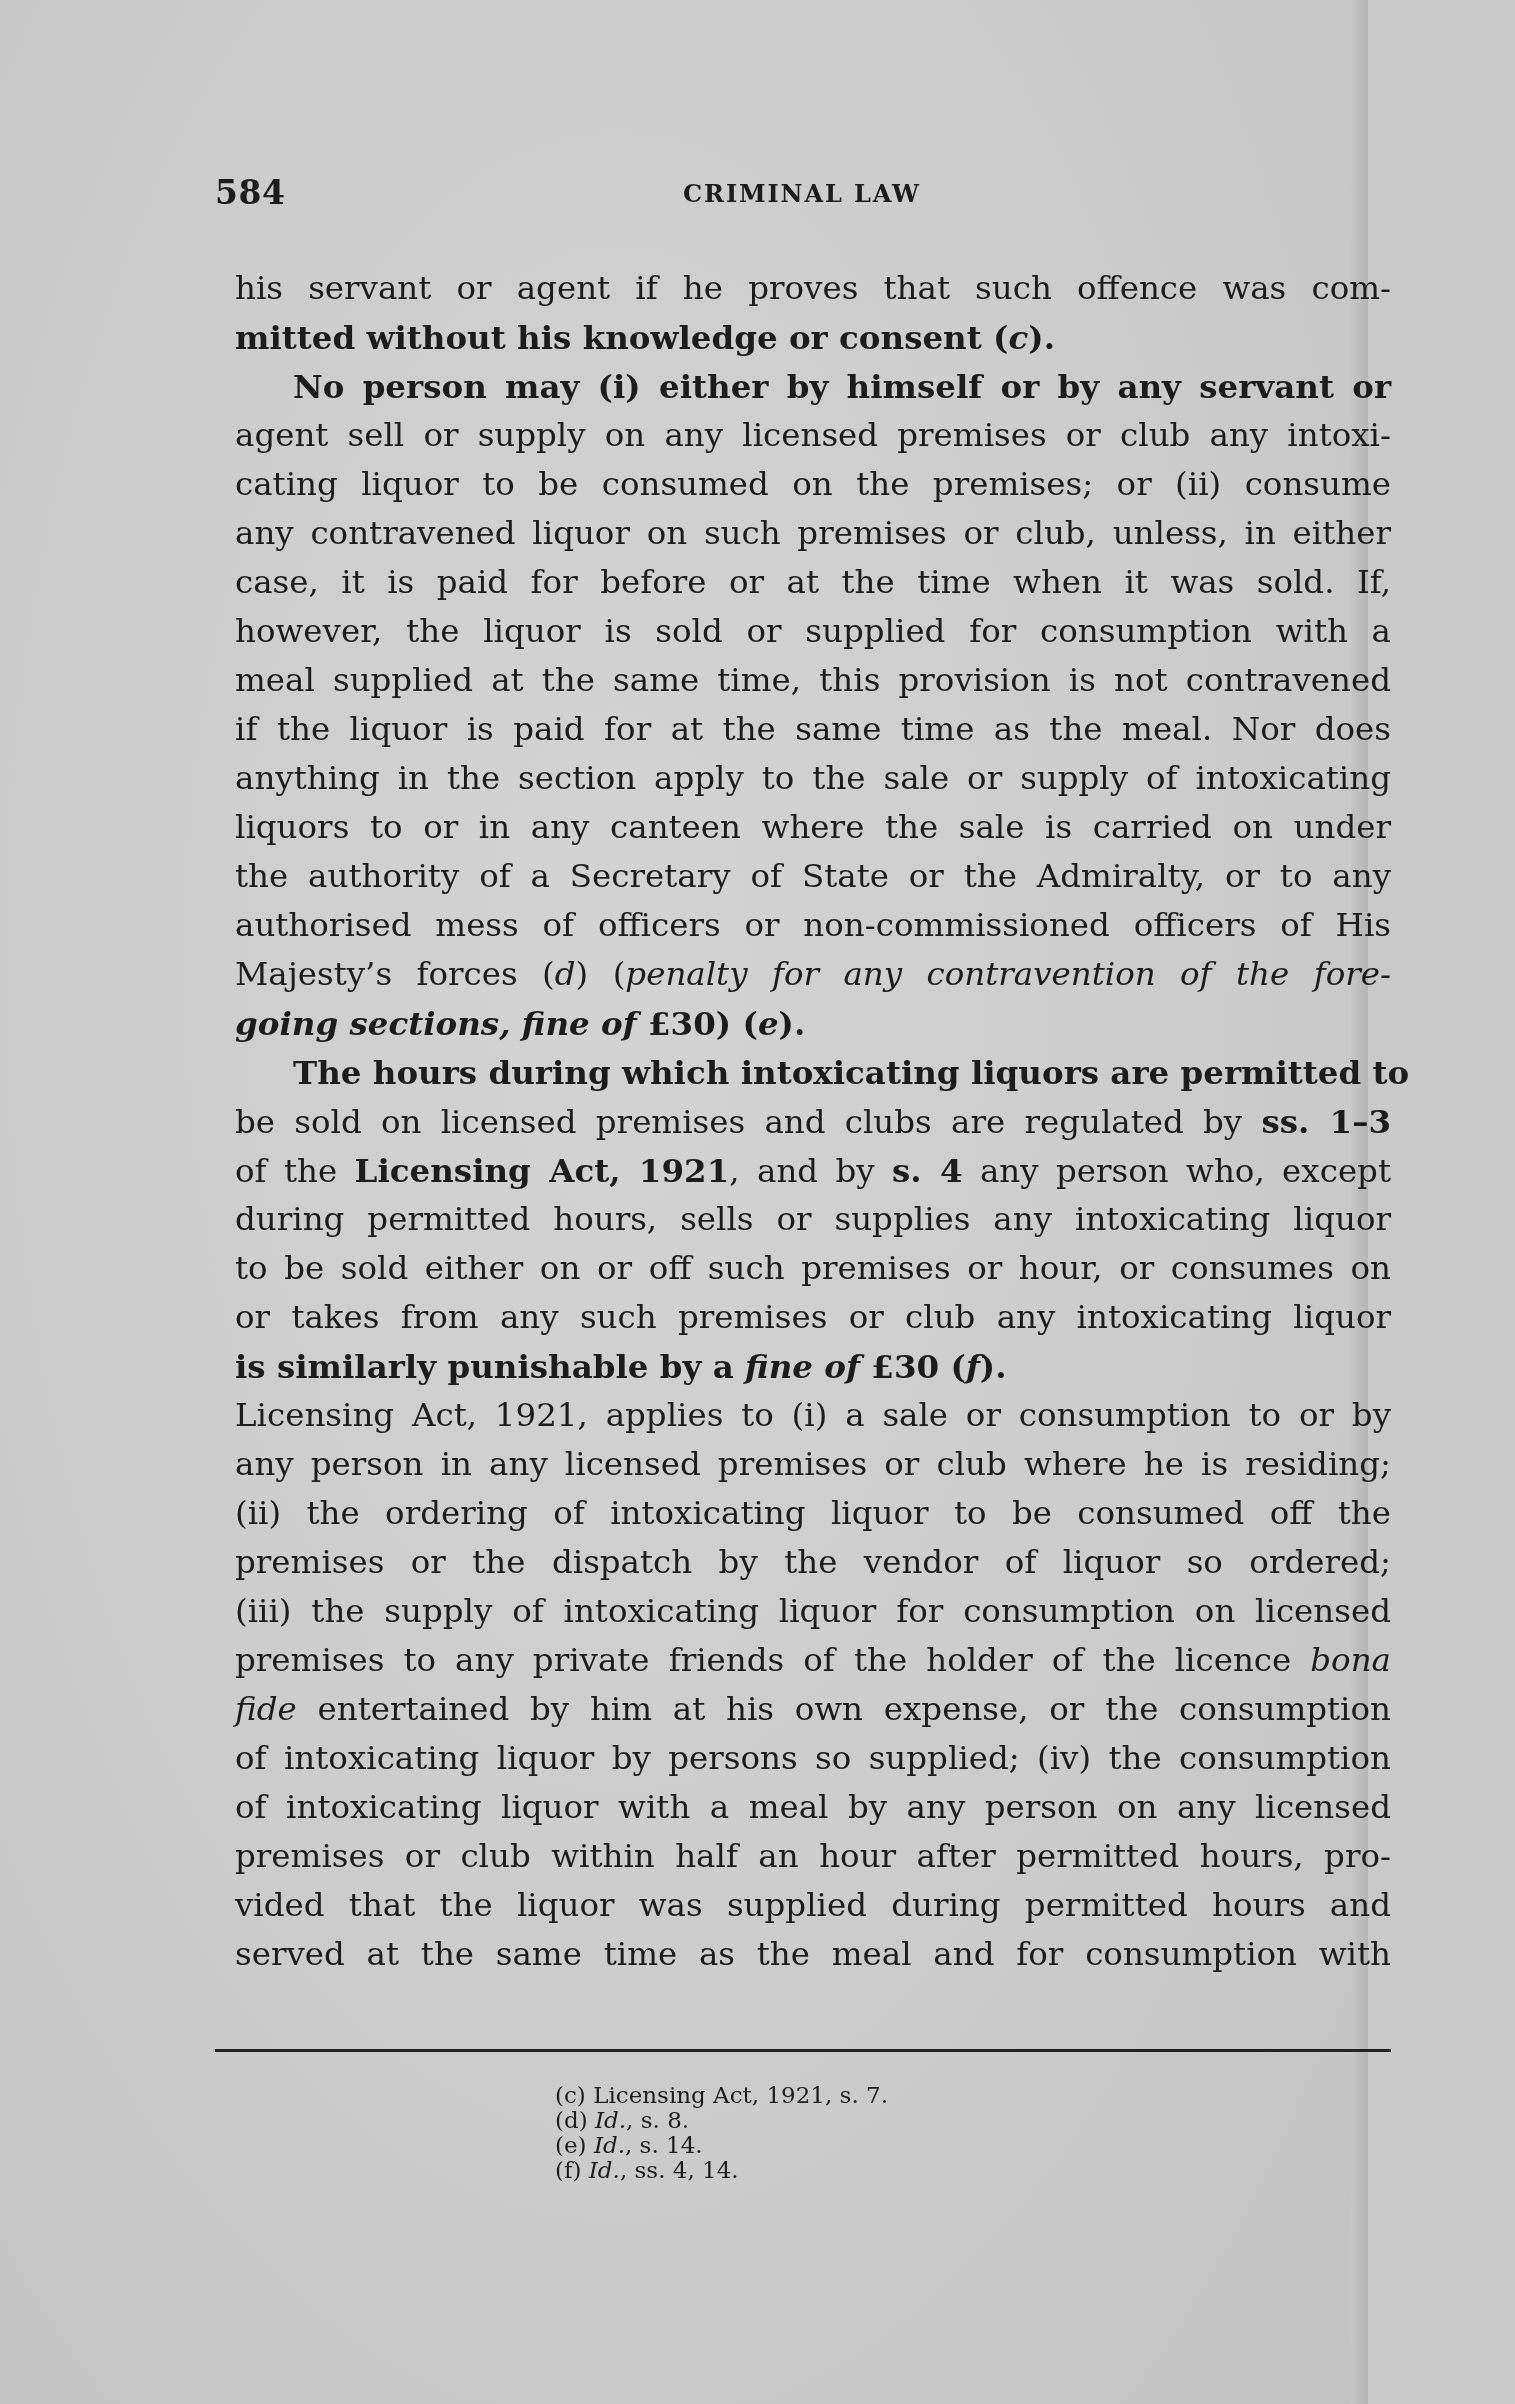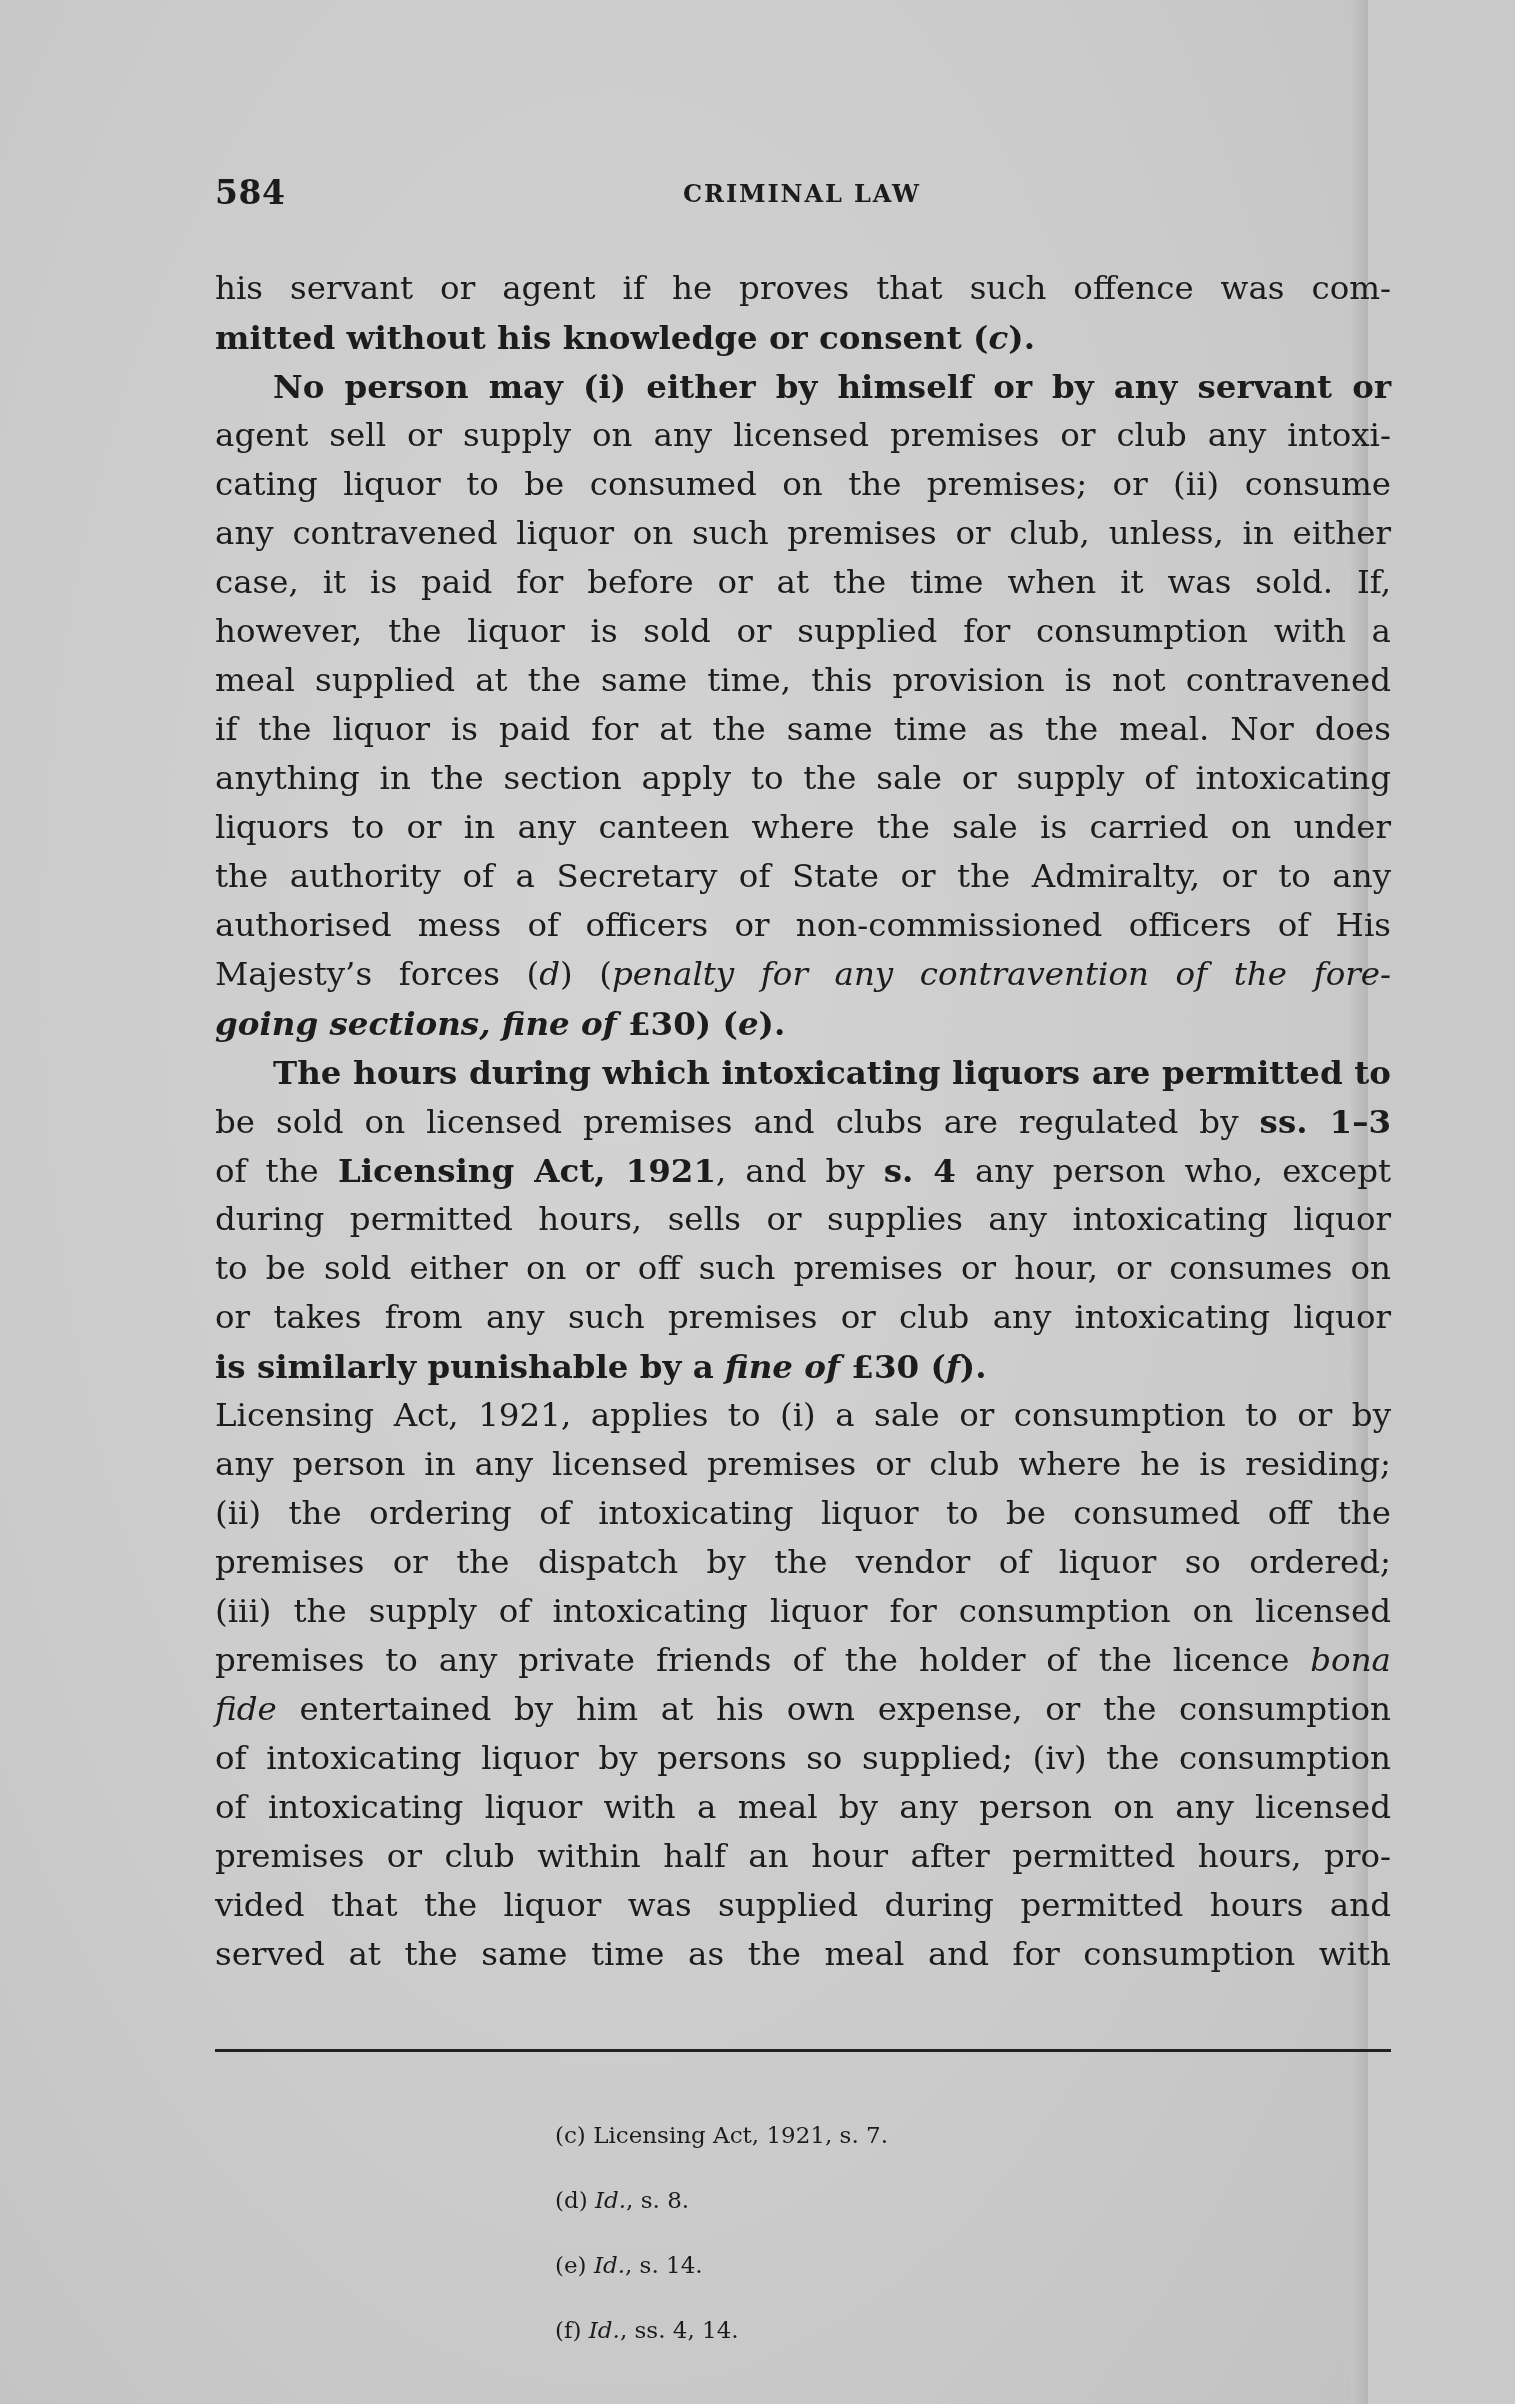--- a/index.html
+++ b/index.html
@@ -28,35 +28,35 @@
   .header-title {
     position: absolute; left: 0; right: 0; top: 5.8px; text-align: center;
     font-size: 24px; letter-spacing: 1.9px; font-weight: bold;
   }
   .body-text {
     position: absolute; left: 215px; top: 264px; width: 1176px;
     font-size: 32.5px; line-height: 49px;
   }
   .line {
     display: block; white-space: nowrap; text-align: justify;
-    text-align-last: justify; height: 49px; overflow: visible;
+    text-align-last: justify; height: 49px; overflow: visible; margin-left: 20px;
   }
   .line.last { text-align-last: left; font-weight: bold; }
   .line.indent { padding-left: 58px; font-weight: bold; }
   .it { font-style: italic; }
   .bd { font-weight: bold; }
   .rule {
     position: absolute; left: 215px; top: 2049px; width: 1176px; height: 2.9px;
     background: #222;
   }
   .footnotes {
     position: absolute; left: 555px; top: 2083px;
     font-size: 23px; line-height: 25px;
   }
-  .fn { display: block; white-space: nowrap; margin-top: 40px; }
+  .fn { display: block; white-space: nowrap; }
 </style>
 </head>
 <body>
 
 <div class="page">
   <div class="edge-right"></div>
 
   <div class="running-head">
     <span class="page-number">584</span>
     <div class="header-title">CRIMINAL LAW</div>

